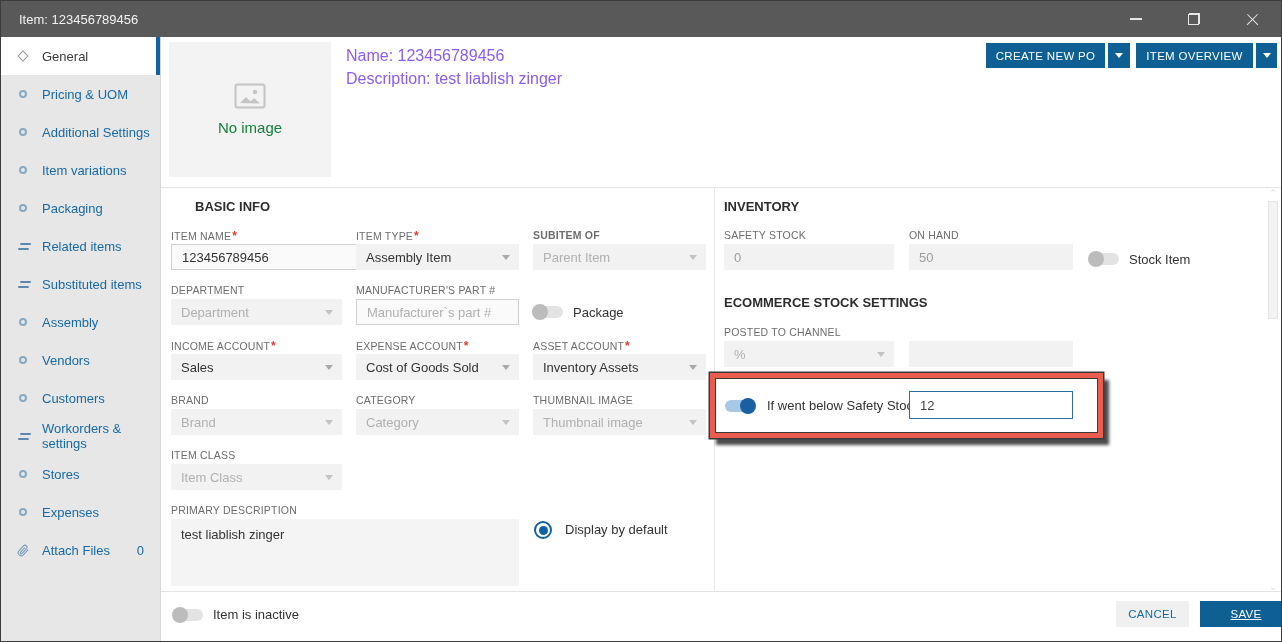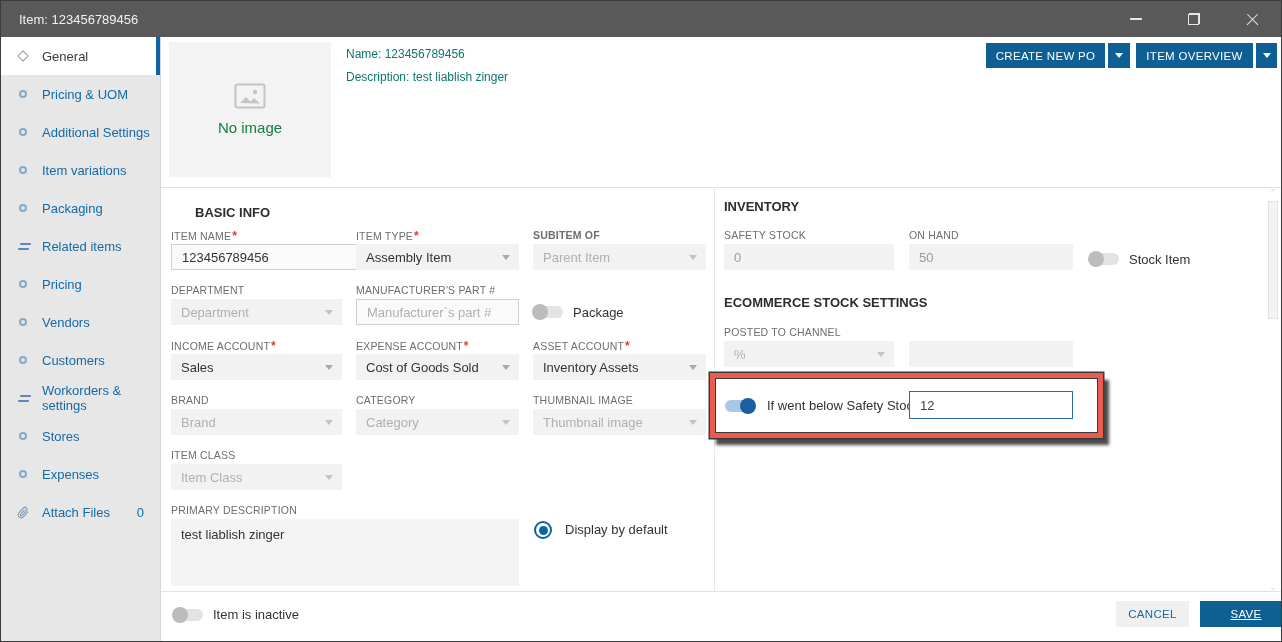--- a/index.html
+++ b/index.html
@@ -51,21 +51,21 @@
   .ic-equals i { display:block; height:2px; background:#markerblue; background:#5d88b0; border-radius:1px; }
   .ic-equals i:first-child { transform:translateX(2px); }
   .side-badge { margin-left:auto; margin-right:16px; font-size:13px; color:#1769a6; }
   
   .main { position:absolute; left:160px; top:36px; right:0; bottom:0; background:#fff; }
   .img-ph {
     position:absolute; left:8px; top:5px; width:162px; height:135px; background:#f3f3f3;
     display:flex; flex-direction:column; align-items:center; justify-content:center; gap:10px;
   }
   .img-ph .no-img-text { color:#15803d; font-size:15px; }
-  .hdr-line { position:absolute; font-size:12px; color:#0f766e; }
+  .hdr-line { position:absolute; font-size:16px; color:#8b5cf6; }
   .btn-blue {
     position:absolute; height:25px; background:#0e6094; color:#fff; border:none;
     font-family:inherit; font-size:11.5px; letter-spacing:0.3px; cursor:pointer;
     display:flex; align-items:center; justify-content:center;
   }
   .chev-down-w { width:0; height:0; border-left:4px solid transparent; border-right:4px solid transparent; border-top:5px solid #fff; }
   .divider-h { position:absolute; left:0; right:0; top:150px; border-top:1px solid #e3e3e3; }
   .divider-v { position:absolute; left:553px; top:150px; height:406px; border-left:1px solid #e8e8e8; }
   .sec-title { position:absolute; font-size:13px; font-weight:bold; color:#2d2d2d; }
   .flabel { position:absolute; font-size:10.5px; color:#6d6d6d; letter-spacing:0.2px; white-space:nowrap; }
@@ -178,23 +178,32 @@
       <span class="side-ic">
           <span class="ic-equals">
             <i></i>
             <i></i>
           </span>
         </span>
       <span>Related items</span>
     </div>
     <div class="side-item">
       <span class="side-ic">
-          <span class="ic-circle"></span>
-        </span>
-      <span>Pricing</span>
+          <span class="ic-equals">
+            <i></i>
+            <i></i>
+          </span>
+        </span>
+      <span>Substituted items</span>
+    </div>
+    <div class="side-item">
+      <span class="side-ic">
+          <span class="ic-circle"></span>
+        </span>
+      <span>Assembly</span>
     </div>
     <div class="side-item">
       <span class="side-ic">
           <span class="ic-circle"></span>
         </span>
       <span>Vendors</span>
     </div>
     <div class="side-item">
       <span class="side-ic">
           <span class="ic-circle"></span>
@@ -251,21 +260,21 @@
         <span class="chev-down-w"></span>
       </button>
     <button class="btn-blue" style="left:975px; top:6px; width:117px;">ITEM OVERVIEW</button>
     <button class="btn-blue" style="left:1095px; top:6px; width:21px;">
         <span class="chev-down-w"></span>
       </button>
 
     <div class="divider-h"></div>
     <div class="divider-v"></div>
 
-    <div class="sec-title" style="left:10px; top:168px;padding-left:24px;">BASIC INFO</div>
+    <div class="sec-title" style="left:10px; top:162px;padding-left:24px;">BASIC INFO</div>
 
     <div class="flabel" style="left:10px; top:192px;"><span>ITEM NAME</span><span class="req">*</span></div>
     <input class="fi" style="left: 10px; top: 207px; width: 200px;" value="123456789456">
 
     <div class="flabel" style="left:195px; top:192px;"><span>ITEM TYPE</span><span class="req">*</span></div>
     <div class="fd" style="left:195px; top:207px; width:163px;">
         <span>Assembly Item</span>
         <span class="chev"></span>
       </div>
 

